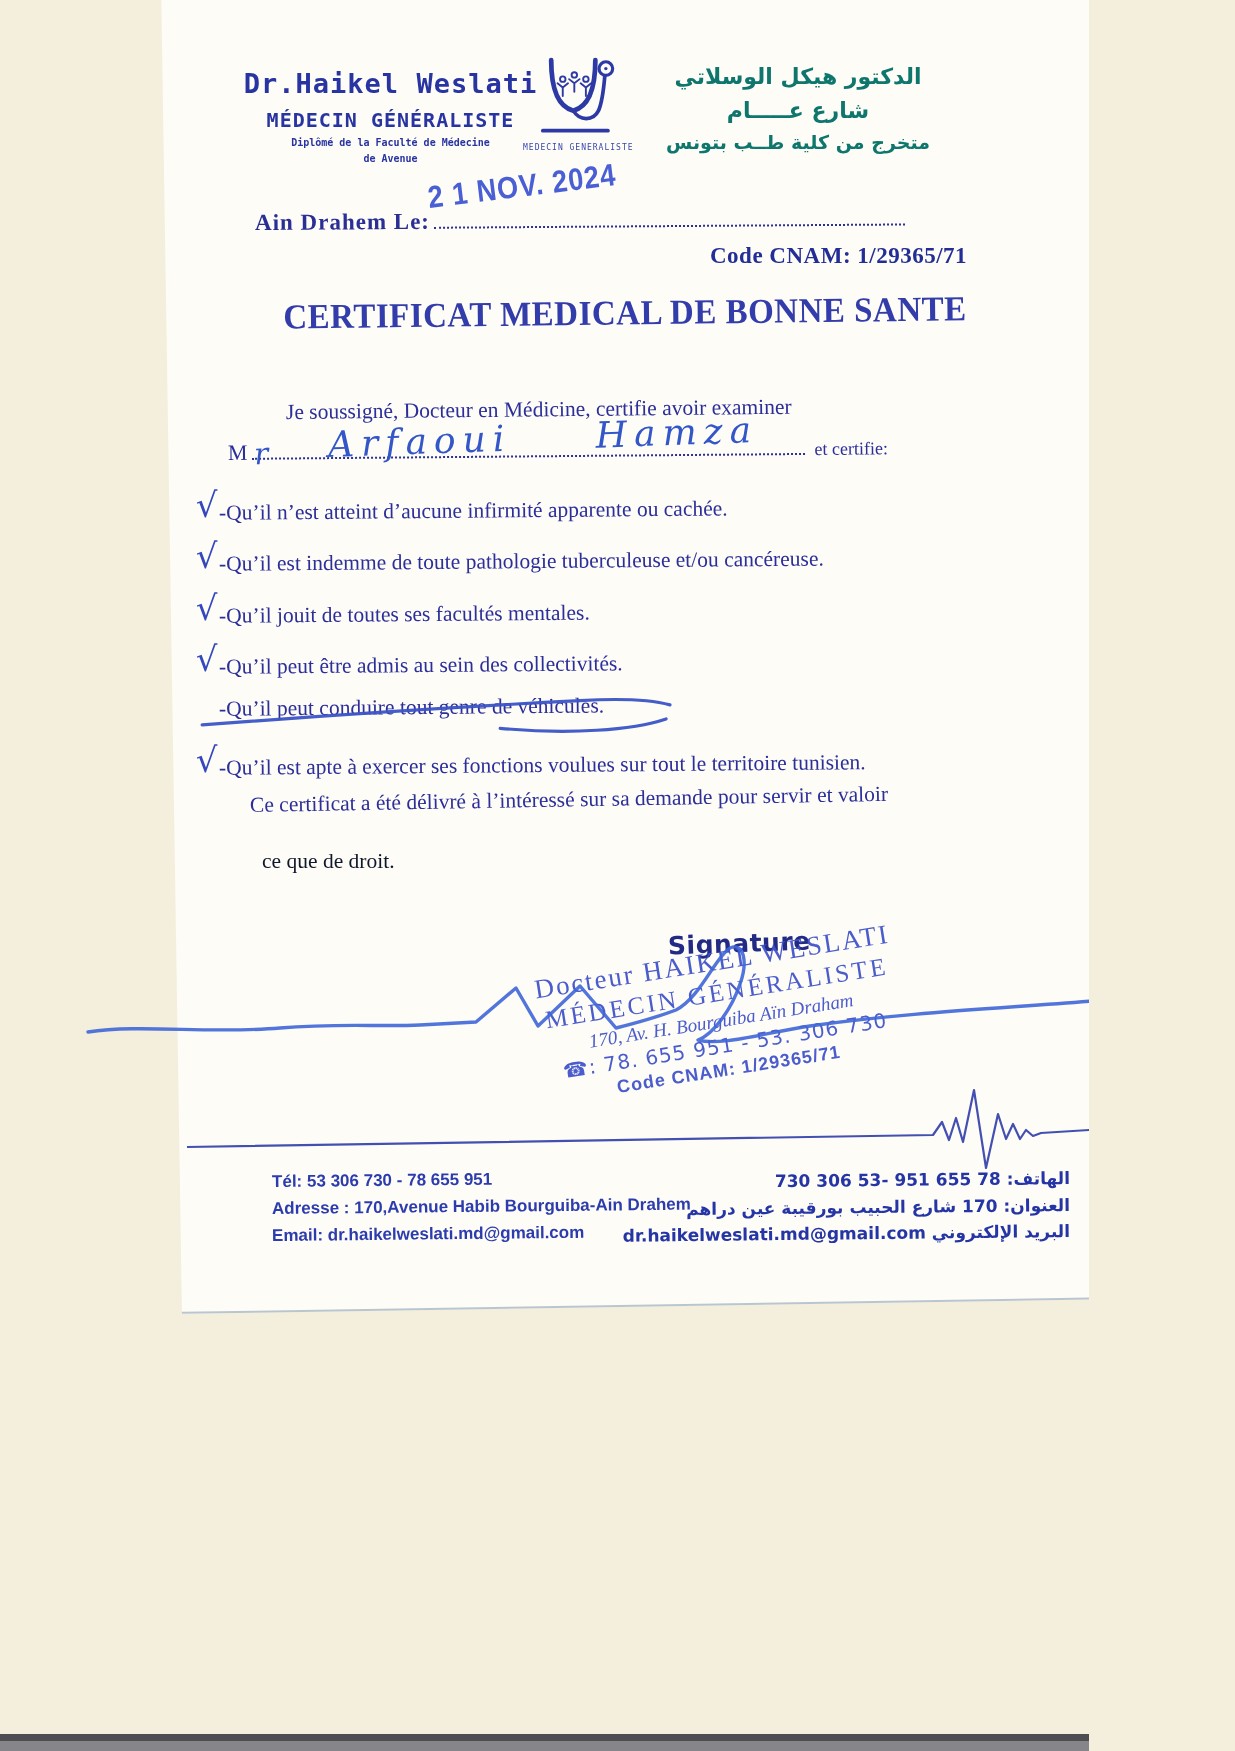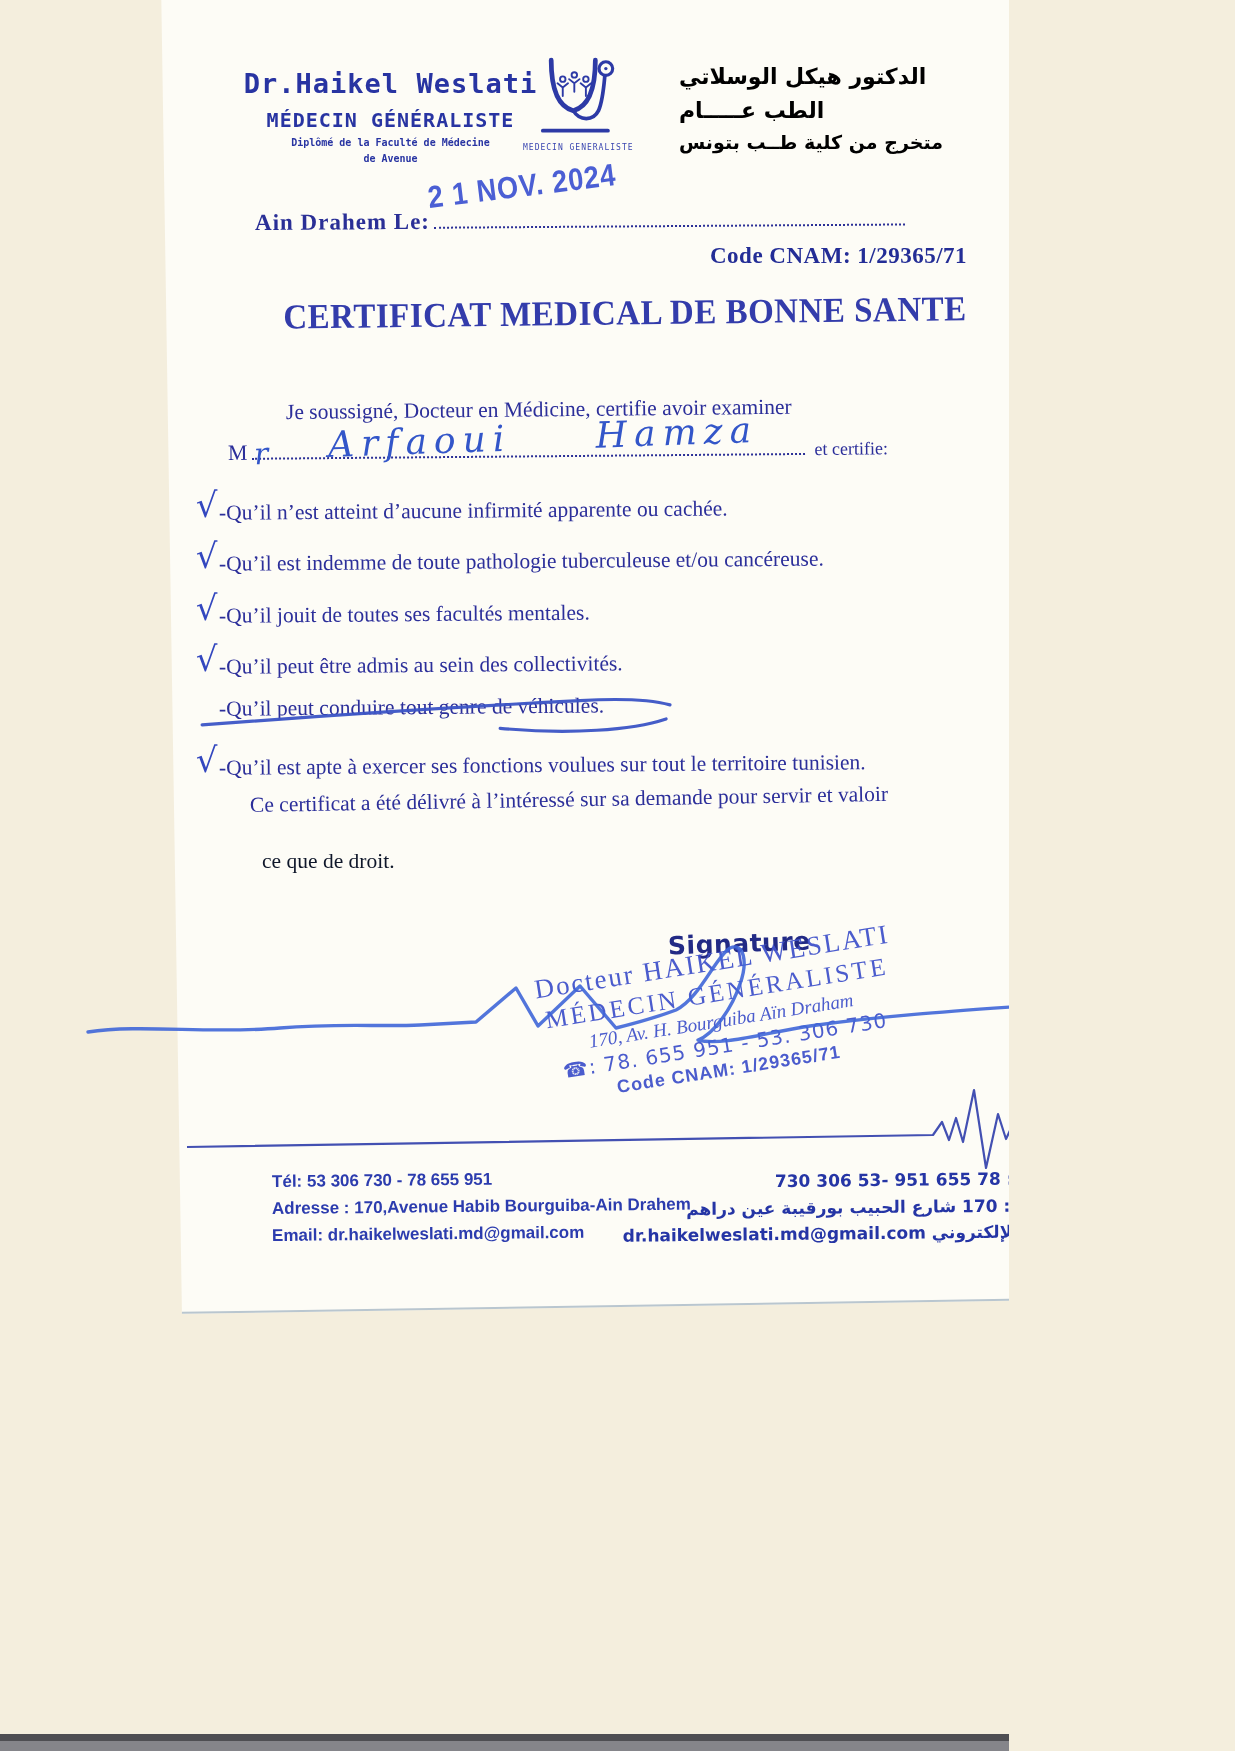--- a/index.html
+++ b/index.html
@@ -1,30 +1,30 @@
 <!DOCTYPE html>
 <html><head>
 <meta charset="utf-8">
 <style>
   html,body{margin:0;padding:0;}
   body{width:1235px;height:1751px;background:#f4eedd;font-family:"Liberation Serif","DejaVu Serif",serif;overflow:hidden;}
-  .canvas{position:relative;width:1009px;height:1751px;overflow:hidden;}
+  .canvas{position:relative;width:1089px;height:1751px;overflow:hidden;}
   .paper{position:absolute;left:161px;top:-20px;width:950px;height:1332px;background:#fdfcf6;
          transform:rotate(-0.9deg);transform-origin:top left;
          border-bottom:2px solid #b9c6cf;border-right:1px solid #d9dcd2;}
   .abs{position:absolute;}
   
   .clinic-fr{left:238px;top:68px;width:305px;text-align:center;color:#2834a2;
              font-family:"DejaVu Sans Mono",monospace;font-weight:bold;}
   .clinic-fr .name{font-size:27px;letter-spacing:1px;white-space:nowrap;}
   .clinic-fr .spec{font-size:20px;margin-top:9px;letter-spacing:1px;}
   .clinic-fr .dip{font-size:10px;margin-top:5px;white-space:nowrap;}
   .logo-wrap{left:523px;top:56px;width:150px;color:#2d3aa6;}
   .logo-cap{font-family:"DejaVu Sans Mono",monospace;font-size:8px;letter-spacing:1px;color:#3a46b0;margin-top:1px;}
-  .clinic-ar{left:679px;top:64px;width:300px;text-align:left;color:#000000;
+  .clinic-ar{left:648px;top:64px;width:300px;text-align:center;color:#0f766e;
              font-family:"DejaVu Sans",sans-serif;font-weight:bold;direction:rtl;}
   .clinic-ar .l1{font-size:22px;}
   .clinic-ar .l2{font-size:22px;margin-top:9px;}
   .clinic-ar .l3{font-size:19px;margin-top:8px;}
   
   .date-row{left:255px;top:208px;width:650px;display:flex;align-items:baseline;
             font-weight:bold;font-size:23px;letter-spacing:1px;color:#2a2f96;transform:rotate(-0.4deg);transform-origin:left center;}
   .dotfill{flex:1;border-bottom:2.5px dotted #2a2f96;height:20px;margin-left:4px;}
   .date-stamp{left:428px;top:180px;color:#4b5fd4;font-family:"Liberation Sans",sans-serif;
               font-weight:700;font-size:31px;letter-spacing:1px;transform:rotate(-7deg) scaleX(.88);
@@ -95,21 +95,21 @@
           <circle cx="55" cy="22" r="2.6"></circle>
             <path d="M50,26 L55,30 M60,26 L55,30 M55,30 L55,38"></path>
         </g>
       </g>
     </svg>
     <div class="logo-cap">MEDECIN GENERALISTE</div>
   </div>
 
   <div class="abs clinic-ar">
     <div class="l1">الدكتور هيكل الوسلاتي</div>
-    <div class="l2">الطب عـــــام</div>
+    <div class="l2">شارع عـــــام</div>
     <div class="l3">متخرج من كلية طــب بتونس</div>
   </div>
 
   <div class="abs date-row">
     <span>Ain Drahem Le:</span>
     <span class="dotfill"></span>
   </div>
   <div class="abs date-stamp">2 1 NOV. 2024</div>
 
   <div class="abs cnam">Code CNAM: 1/29365/71</div>

